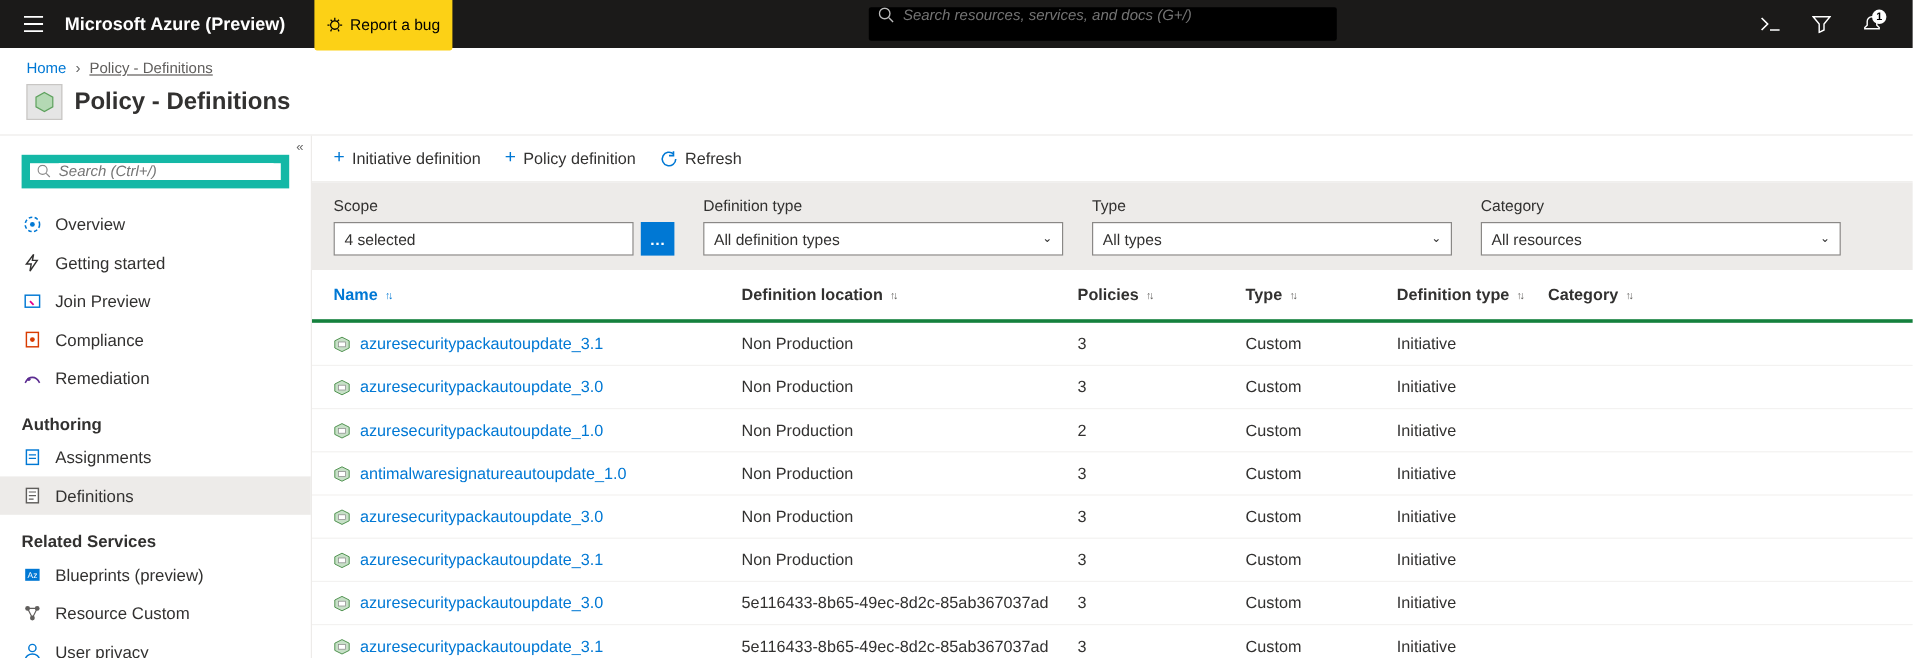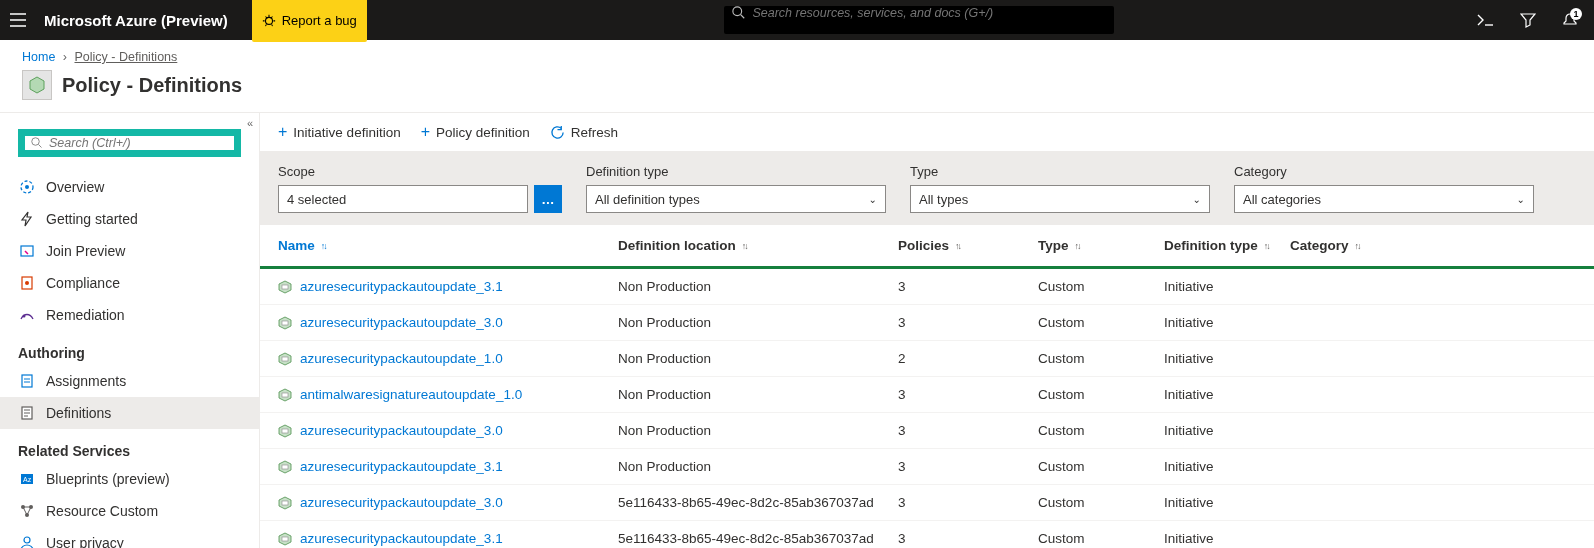--- a/index.html
+++ b/index.html
@@ -1,17 +1,17 @@
 <!DOCTYPE html>
 <html><head>
 <meta charset="utf-8">
 <style>
   * { box-sizing: border-box; margin: 0; padding: 0; }
   body { font-family: "Segoe UI", Arial, sans-serif; font-size: 13px; color: #323130; background: #fff; }
-  .topbar { background: #1b1a19; color: #fff; height: 40px; display: flex; align-items: center; padding: 0 0; }
+  .topbar { background: #1b1a19; color: #fff; height: 40px; display: flex; align-items: center; padding: 0 10px; }
   .hamburger { width: 36px; display: flex; justify-content: center; align-items: center; cursor: pointer; }
   .brand { font-size: 15px; font-weight: 600; margin-left: 8px; }
   .bug-btn { background: #fcd116; color: #000; border: none; height: 44px; margin-left: 24px; padding: 0 10px; border-radius: 2px; display: flex; align-items: center; gap: 6px; font-size: 13px; cursor:pointer;text-align:right; }
   .top-search { flex:1; display:flex; justify-content:center; }
   .top-search-box { width: 390px; background:#000000; border-radius:2px; height:28px; display:flex; align-items:flex-start; padding:0 8px; color:#bbb; }
   .top-search-box input { background:transparent; border:none; outline:none; color:#ccc; flex:1; font-style:italic; font-size:12.5px; }
   .top-icons { display:flex; align-items:center; gap:14px; margin-right:10px; }
   .top-icons .ic { width:28px; height:28px; display:flex; align-items:center; justify-content:center; position:relative; cursor:pointer; color:#fff;}
   .badge { position:absolute; top:2px; right:2px; background:#fff; color:#000; font-size:9px; border-radius:50%; width:12px; height:12px; display:flex; align-items:center; justify-content:center; font-weight:bold;}
   .breadcrumb { padding: 10px 22px 2px; font-size: 12.5px; }
@@ -267,21 +267,21 @@
       <div class="filter-group">
         <span class="filter-label">Type</span>
         <div class="dropdown">
           <span>All types</span>
           <span class="chev">⌄</span>
         </div>
       </div>
       <div class="filter-group">
         <span class="filter-label">Category</span>
         <div class="dropdown">
-          <span>All categories</span>
+          <span>All resources</span>
           <span class="chev">⌄</span>
         </div>
       </div>
     </div>
 
     <div class="table">
       <div class="thead">
         <div class="th sorted">
             <span>Name</span>
             <span class="sort-ic" style="color:#0078d4">↑↓</span>

